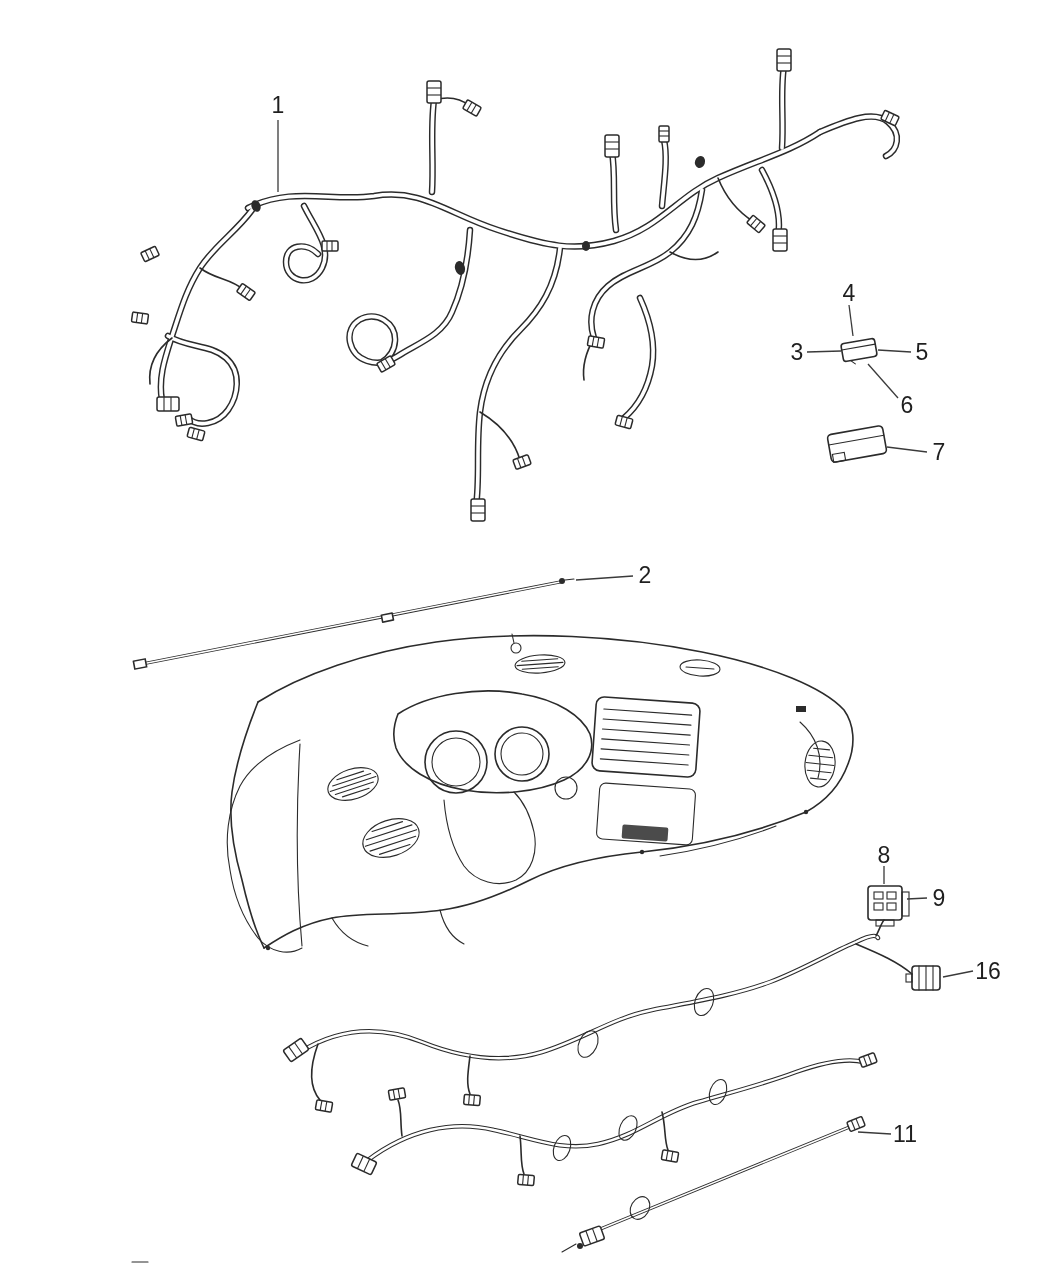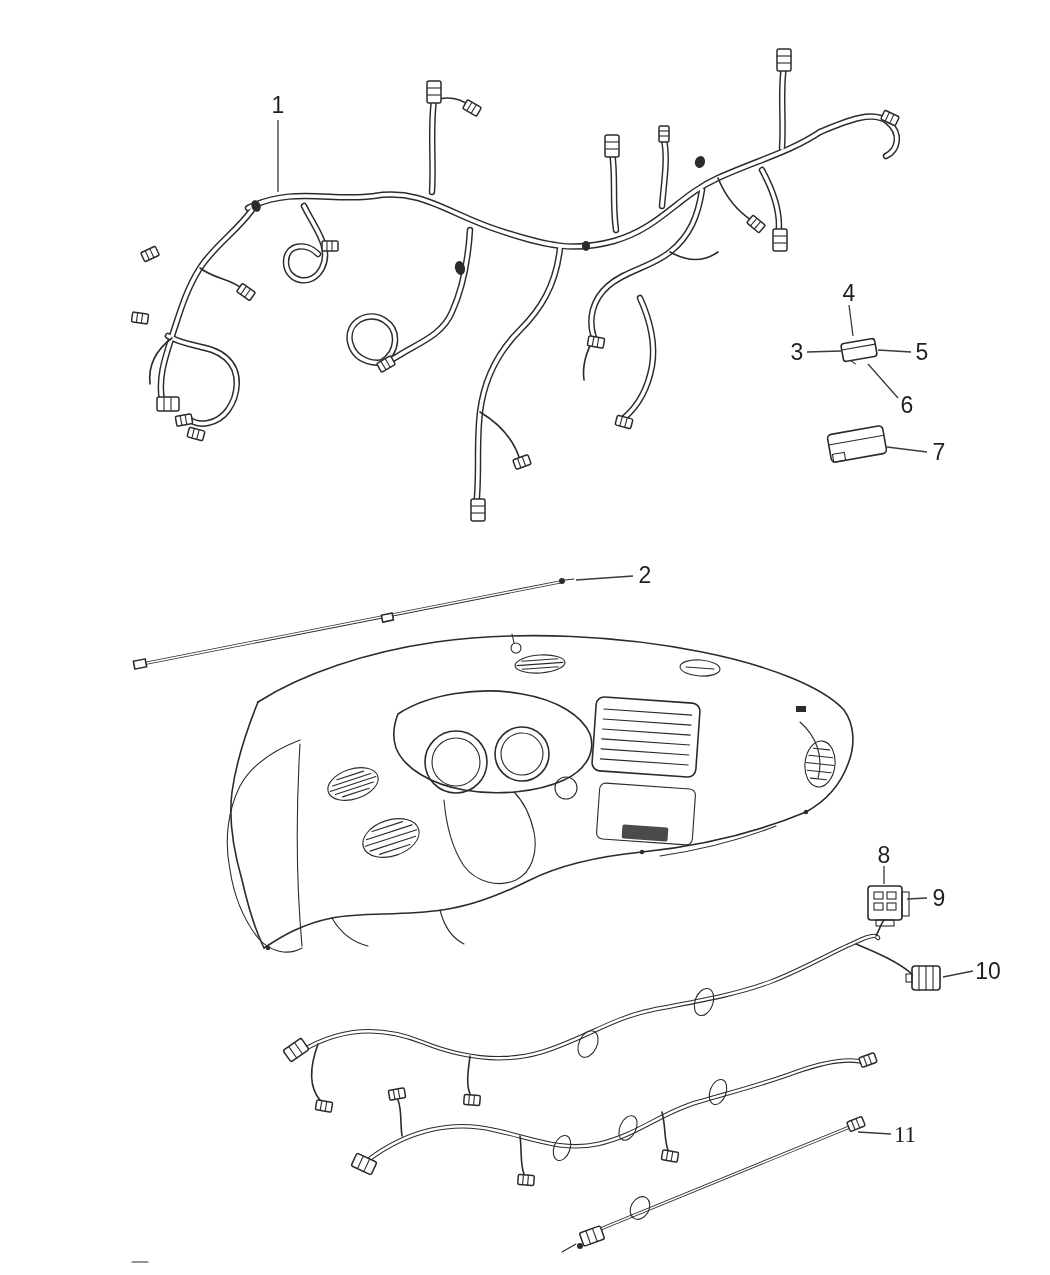--- a/index.html
+++ b/index.html
@@ -318,16 +318,16 @@
   <div id="callouts">
       <span class="callout" style="left: 278px; top: 105px;">1</span>
       <span class="callout" style="left: 645px; top: 575px;">2</span>
       <span class="callout" style="left: 797px; top: 352px;">3</span>
       <span class="callout" style="left: 849px; top: 293px;">4</span>
       <span class="callout" style="left: 922px; top: 352px;">5</span>
       <span class="callout" style="left: 907px; top: 405px;">6</span>
       <span class="callout" style="left: 939px; top: 452px;">7</span>
       <span class="callout" style="left: 884px; top: 855px;">8</span>
       <span class="callout" style="left: 939px; top: 898px;">9</span>
-      <span class="callout" style="left: 988px; top: 971px;">10</span>
-      <span class="callout" style="left: 905px; top: 1134px; font-family: Liberation Serif, serif;">11</span>
+      <span class="callout" style="left: 988px; top: 971px;">16</span>
+      <span class="callout" style="left: 905px; top: 1134px;">11</span>
     </div>
 </div>
 
 </body></html>

